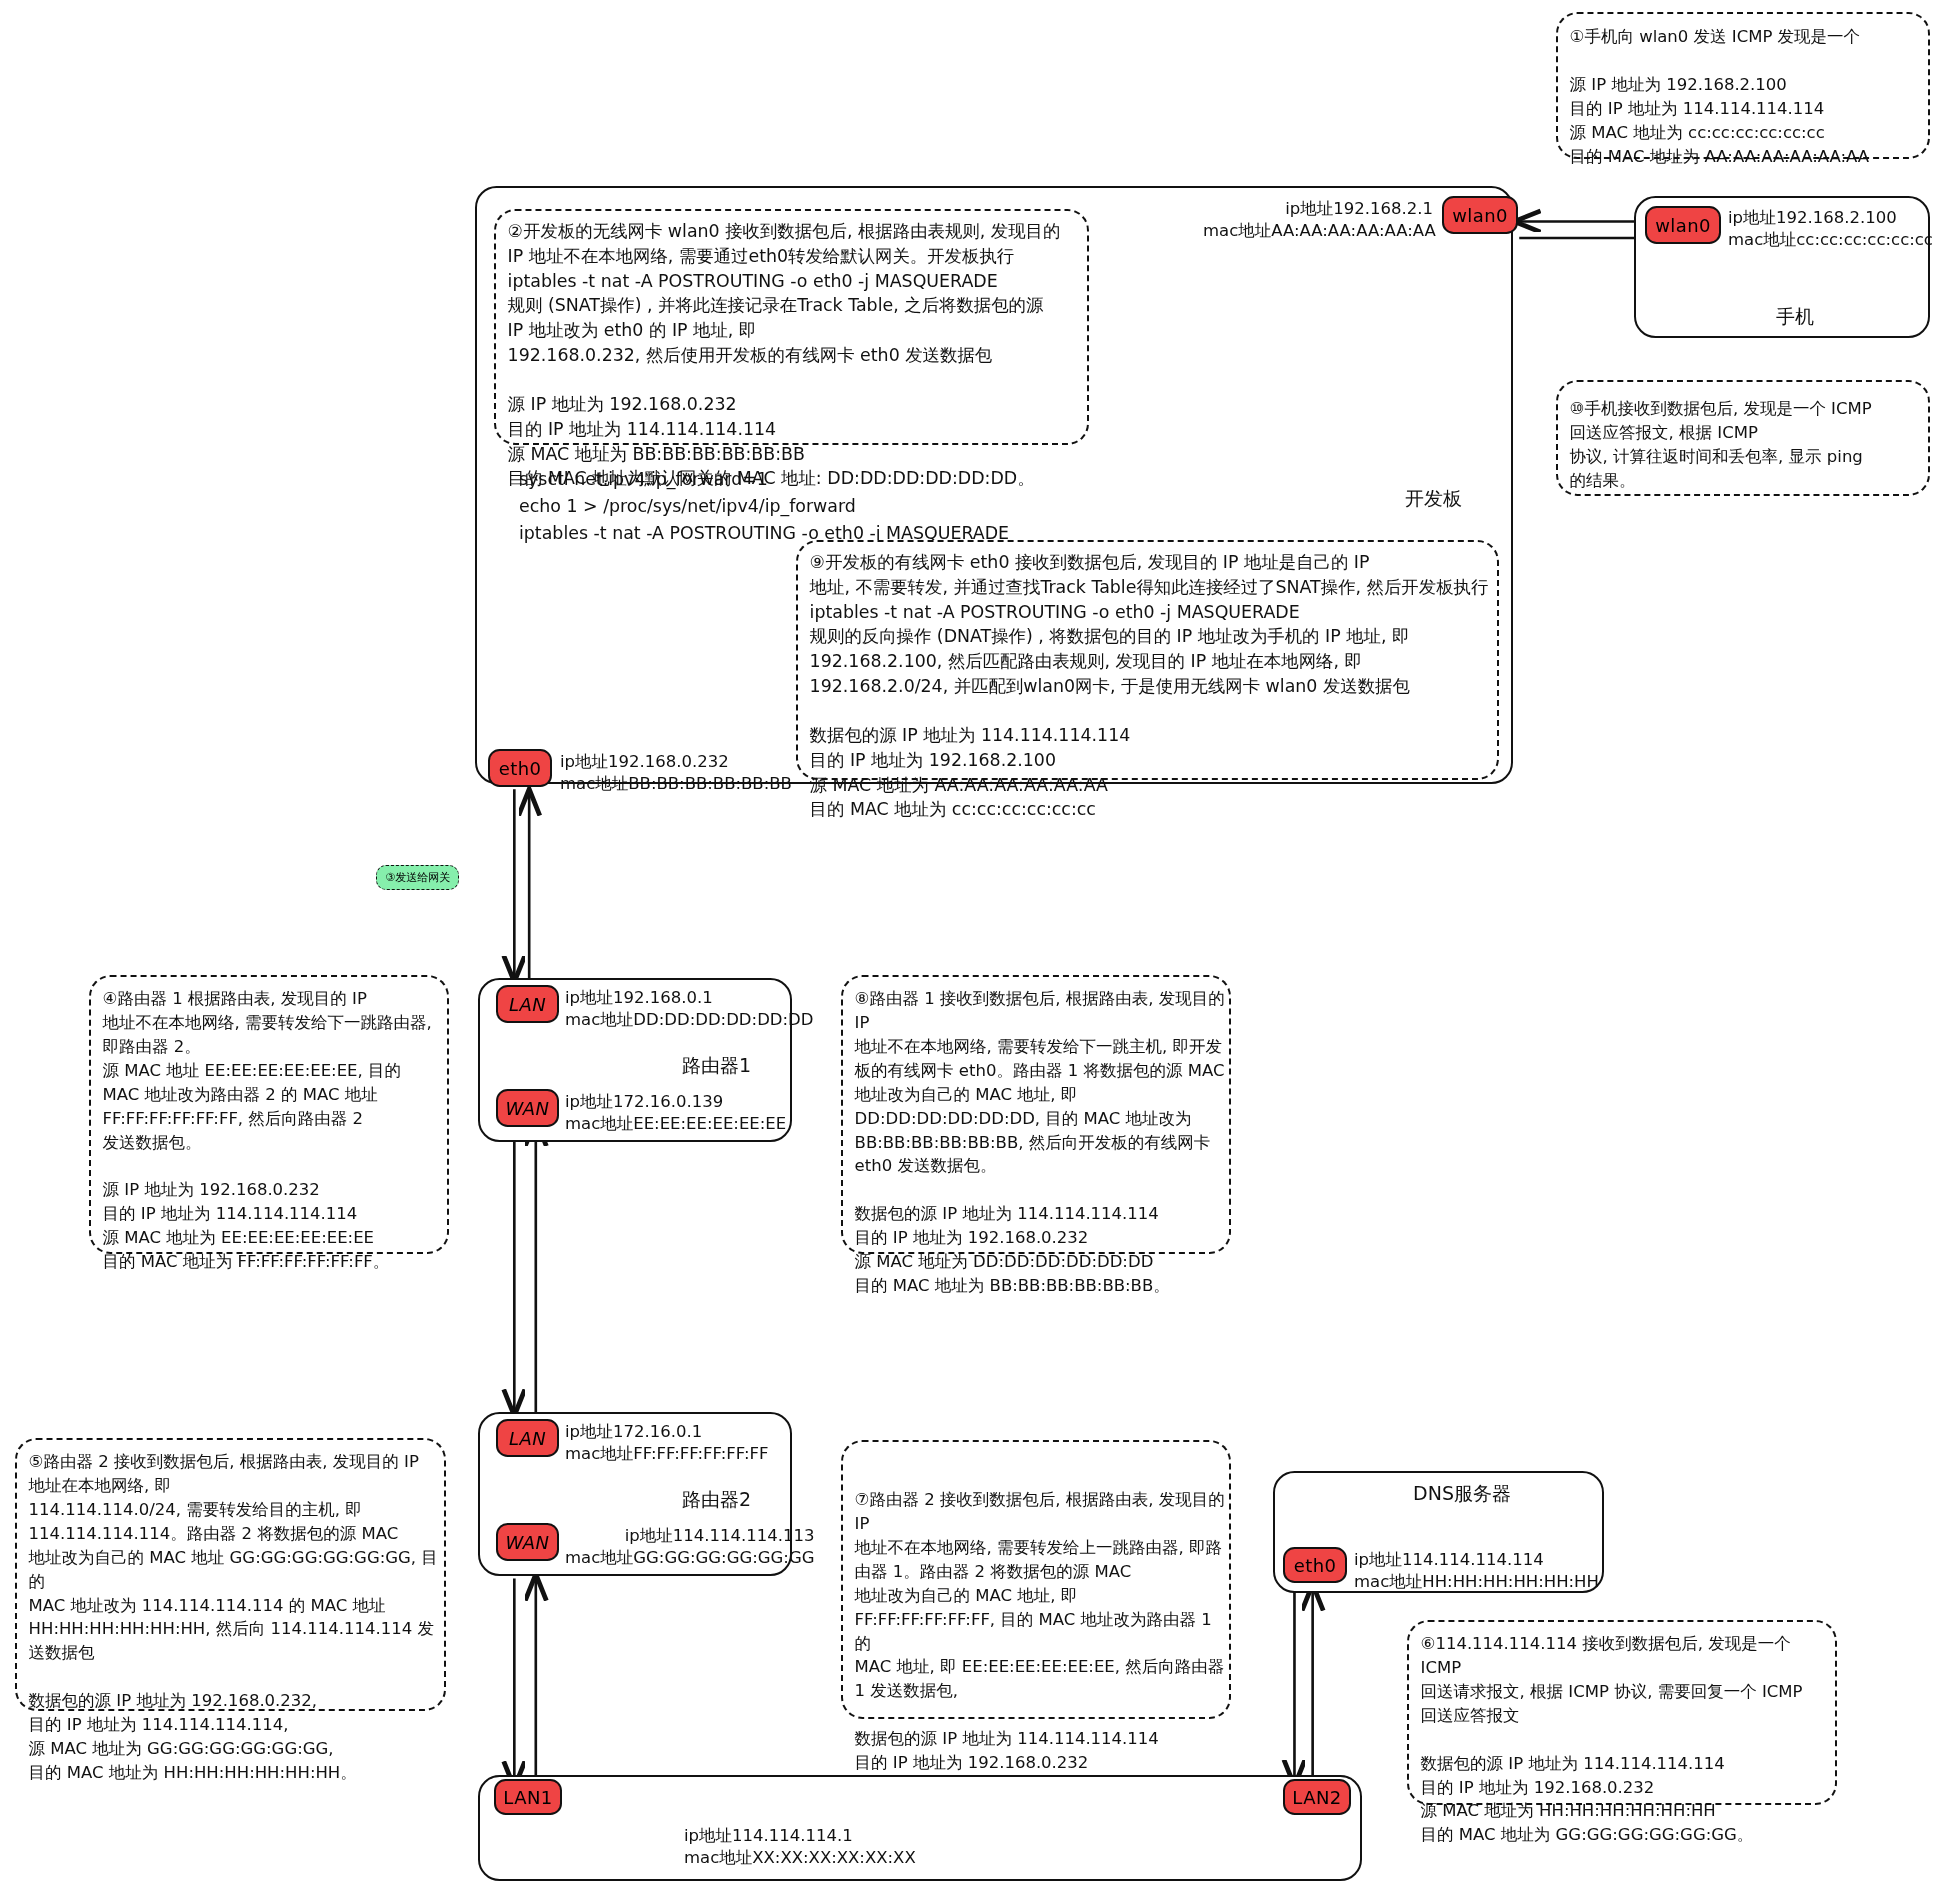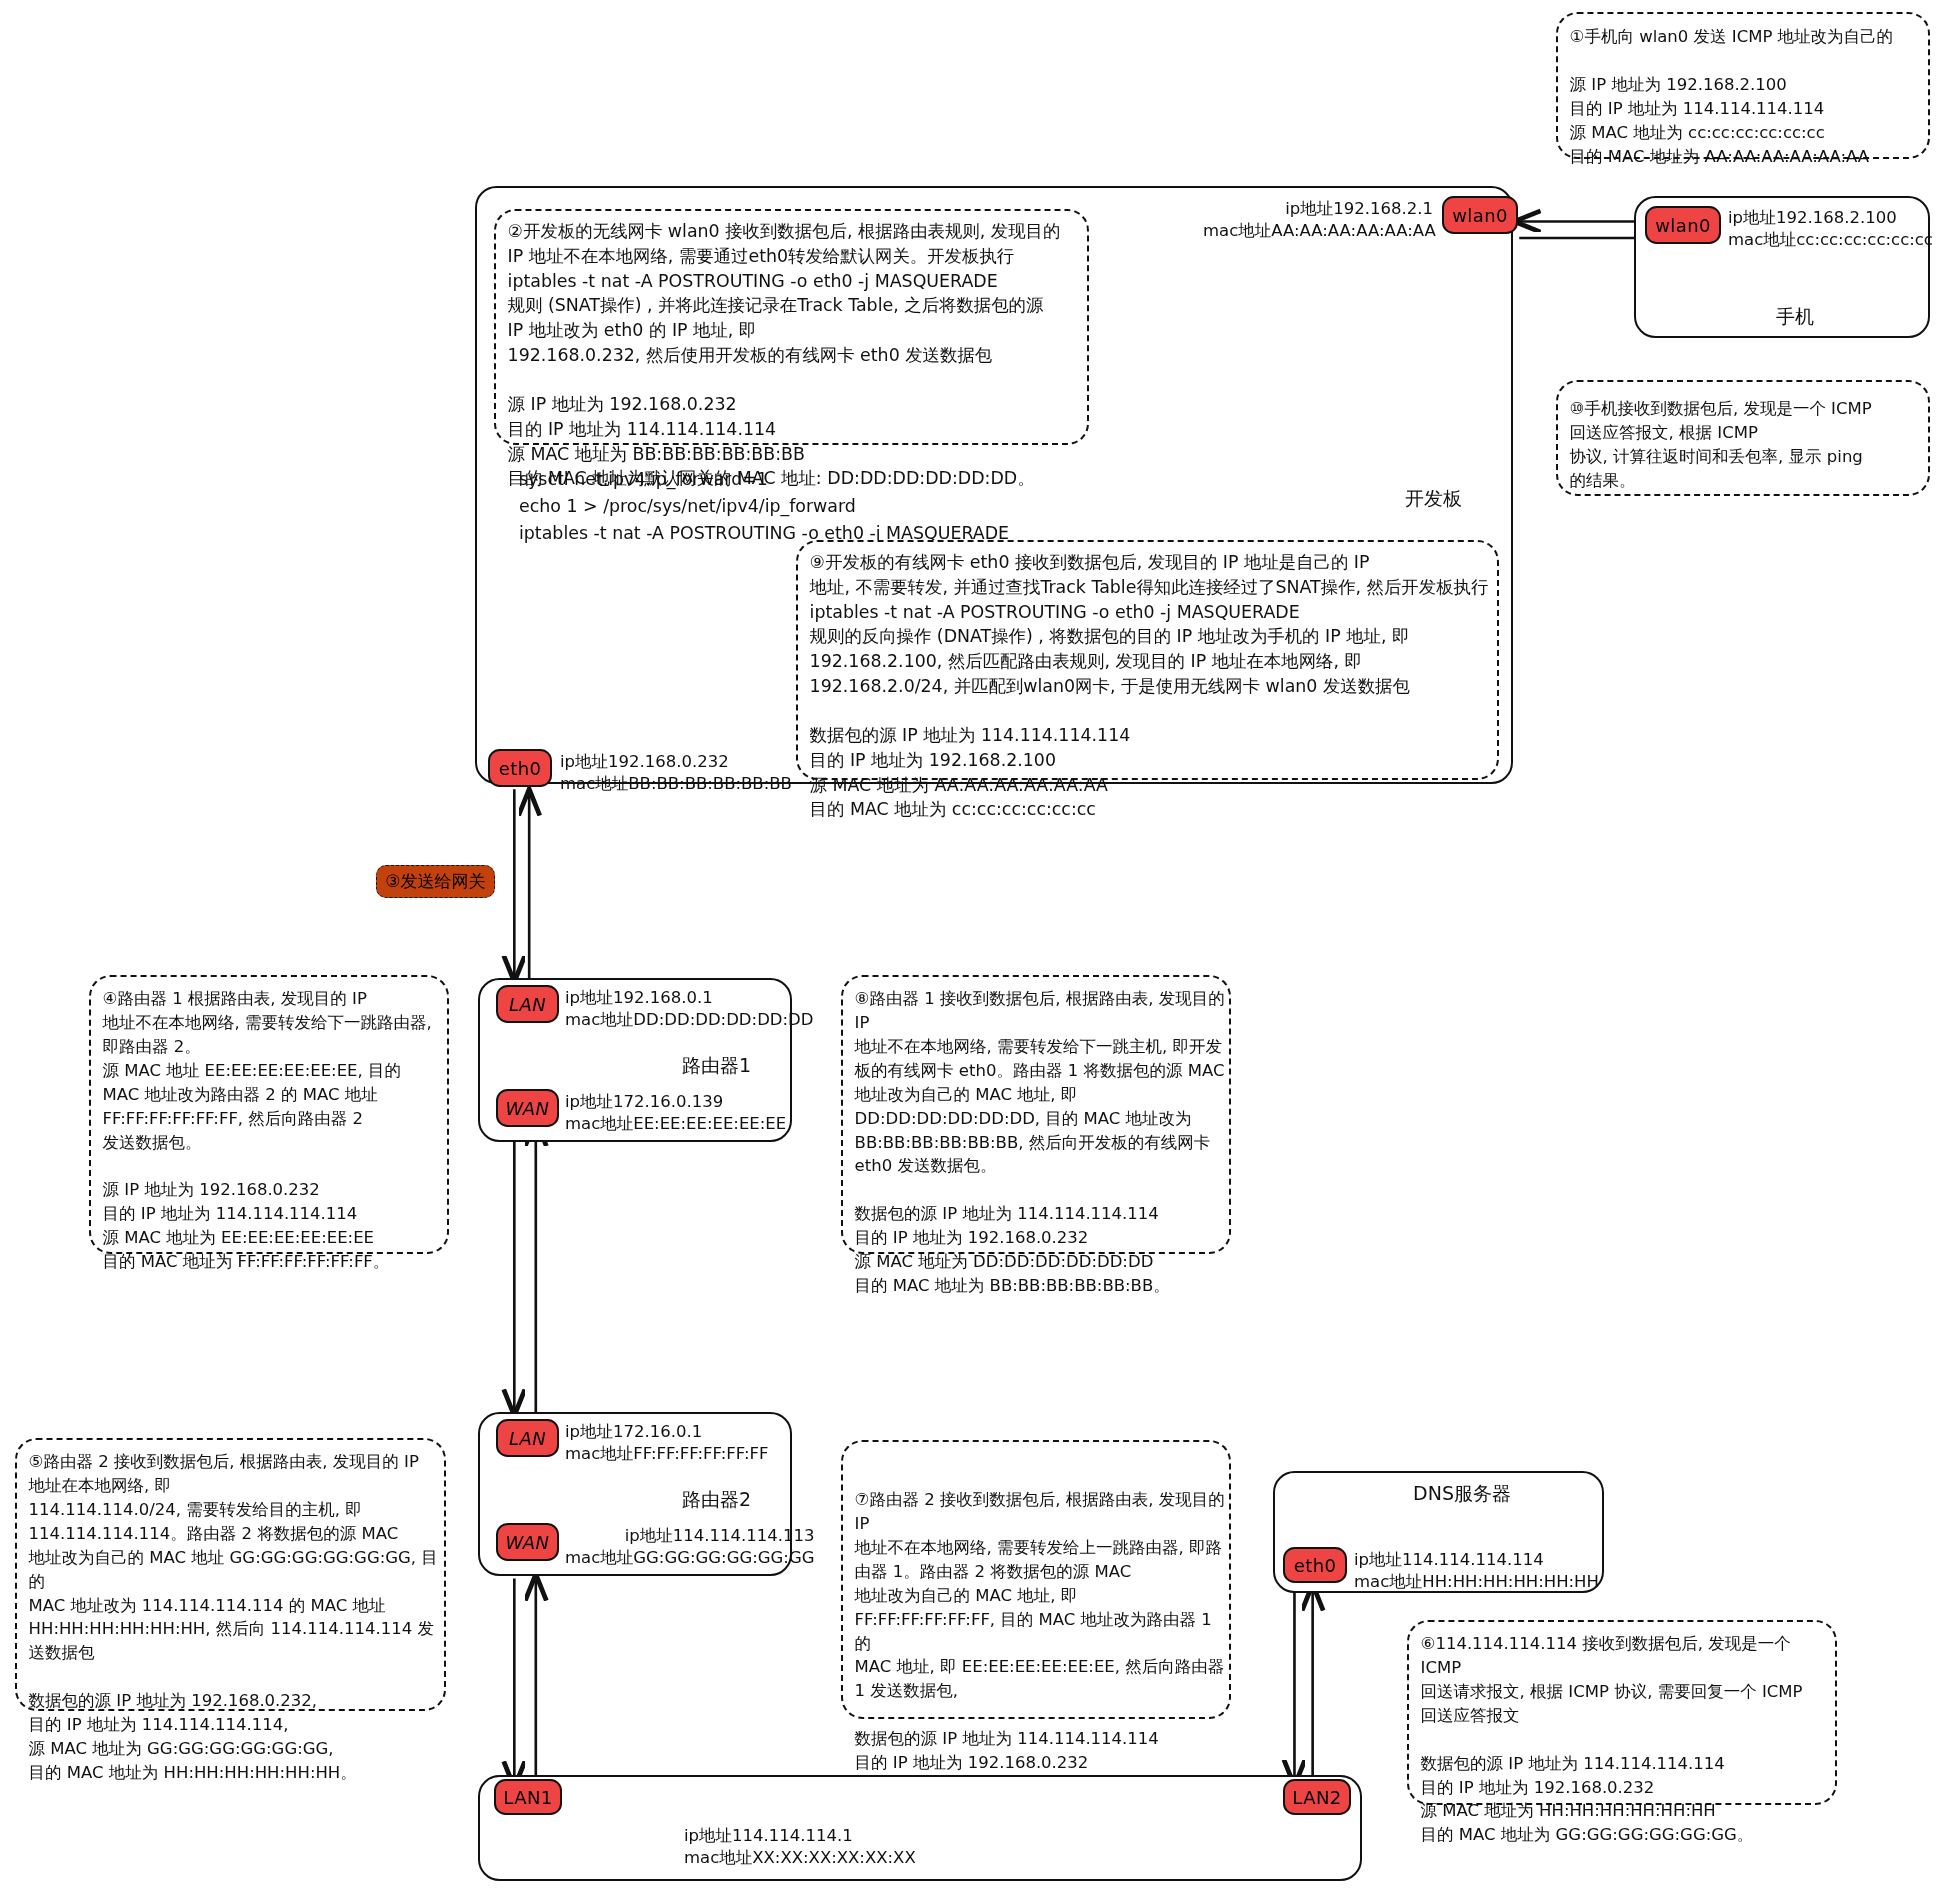--- a/index.html
+++ b/index.html
@@ -76,22 +76,22 @@
     font-size: 17.4px;
     line-height: 1.55;
     white-space: pre;
     color: #111;
   }
   .pill {
     position: absolute;
     border: 1.7px dashed #111;
     border-radius: 10px;
     padding: 4.1px 8.3px;
-    font-size: 17px;
-    background: #c2410c;
+    font-size: 11px;
+    background: #86efac;
   }
   svg.overlay {
     position: absolute;
     left: 0; top: 0;
     width: 1941px; height: 1895px;
     pointer-events: none;
   }
 </style>
 </head>
 <body>
@@ -137,21 +137,21 @@
 
       <path d="M1555,2192 L672,2192"></path>
 
       <path d="M1588,2158 L1588,1920"></path>
 
       <path d="M1566,1922 L1566,2158"></path>
     </g>
   </svg>
 
   <div class="dash-box" style="left:1556px; top:11.6px; width:374px; height:147px;">
-    <div class="txt small" style="left:11.6px; top:11.6px; width:354px;">①手机向 wlan0 发送 ICMP 地址改为自己的
+    <div class="txt small" style="left:11.6px; top:11.6px; width:354px;">①手机向 wlan0 发送 ICMP 发现是一个
 
 源 IP 地址为 192.168.2.100
 目的 IP 地址为 114.114.114.114
 源 MAC 地址为 cc:cc:cc:cc:cc:cc
 目的 MAC 地址为 AA:AA:AA:AA:AA:AA</div>
   </div>
 
   <div class="solid-box" style="left:475px; top:186px; width:1038px; height:598px;"></div>
   <div class="label-corner" style="left:1405px; top:486px;">开发板</div>
 

